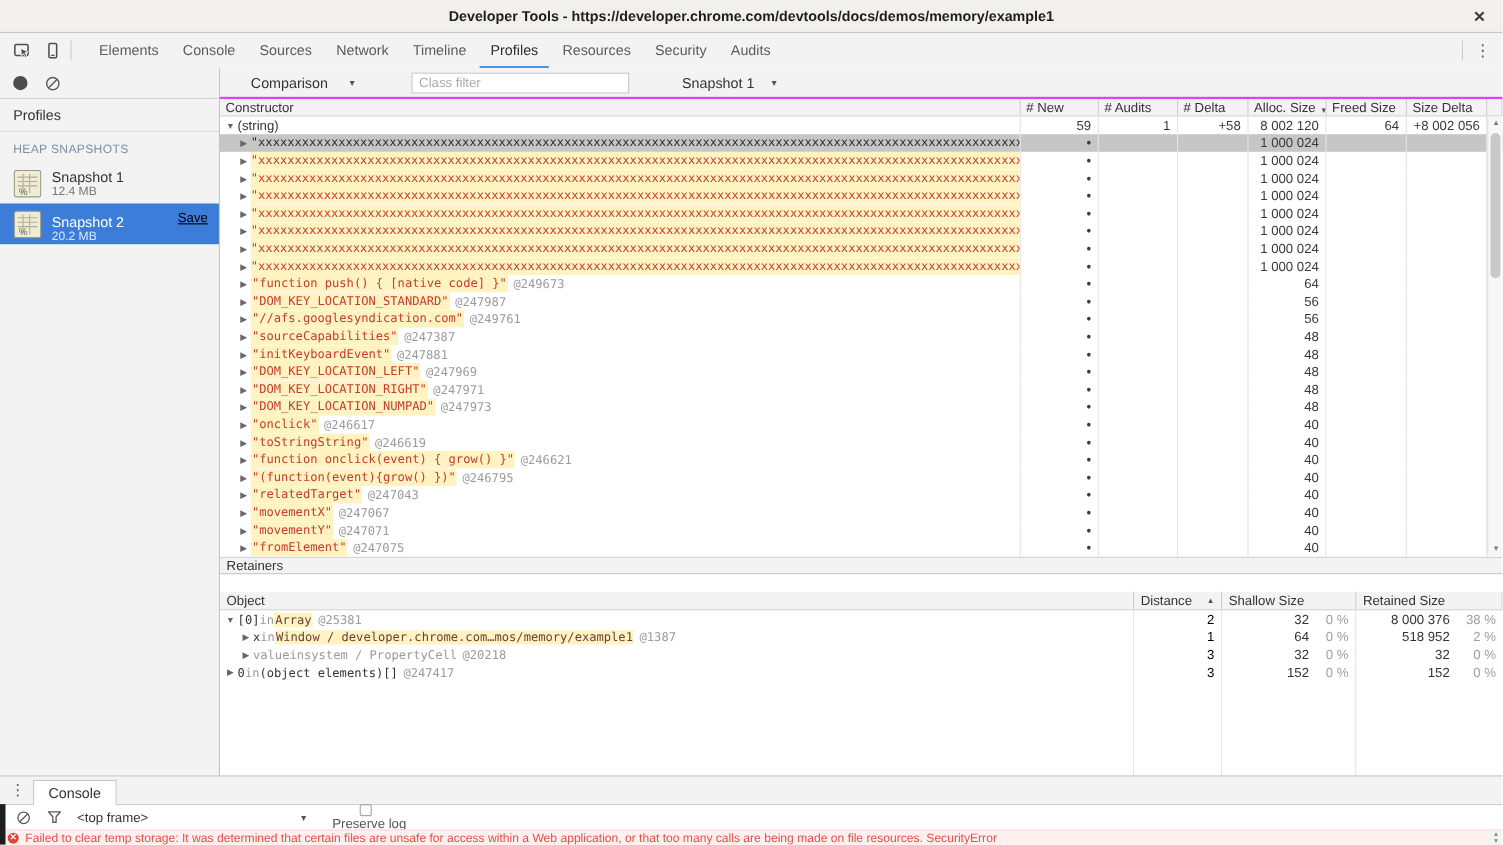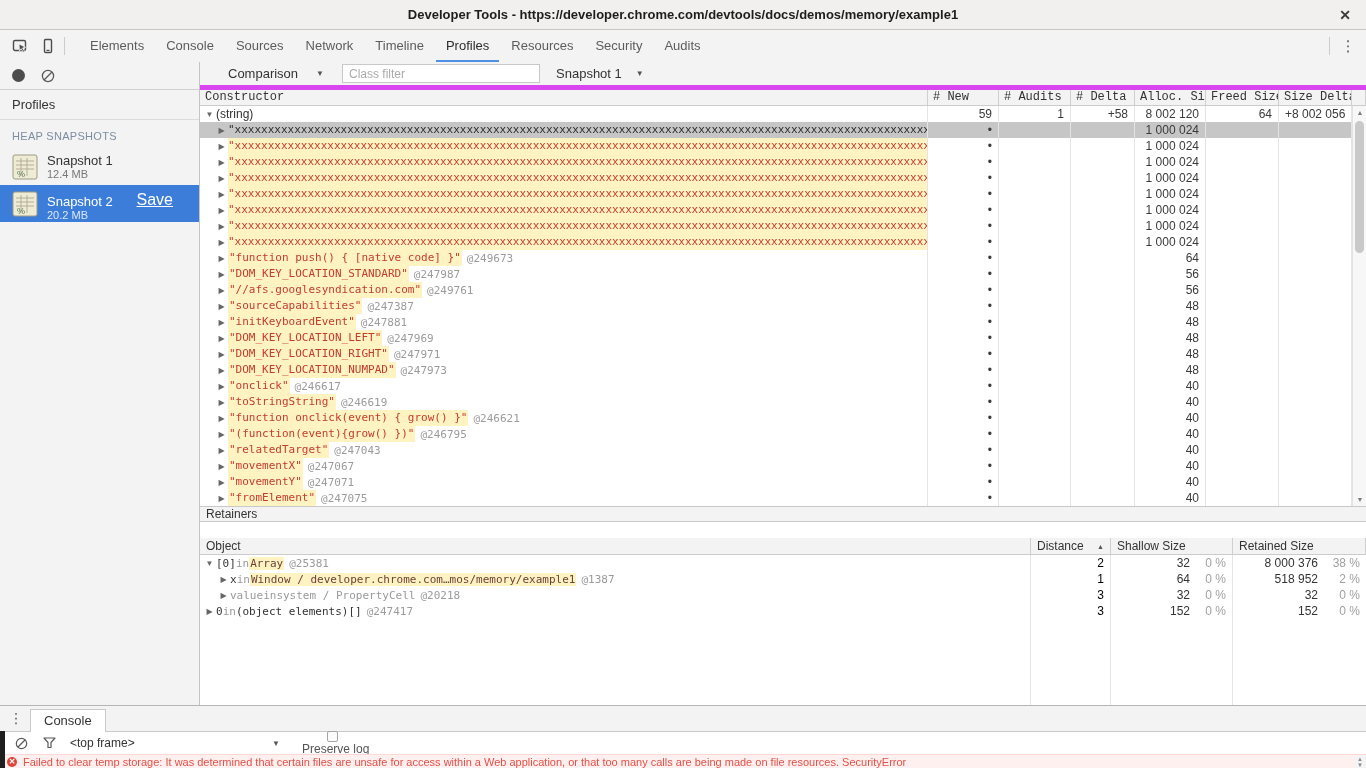--- a/index.html
+++ b/index.html
@@ -39,38 +39,38 @@
   .sb-title { height:30px; display:flex; align-items:center; padding-left:12px;
     font-size:13px; color:#333; border-bottom:1px solid #dcdcdc; }
   .sb-section { padding:10px 12px 6px 12px; font-size:11px; color:#7c8ea0; letter-spacing:.3px; }
   .snap-item { height:37px; display:flex; align-items:center; padding-left:12px; position:relative; cursor:default; }
   .snap-item.selected { background:#3c7dd9; }
   .snap-icon { width:26px; height:26px; margin-right:9px; flex:none; }
   .snap-name { font-size:13px; color:#333; line-height:15px; }
   .snap-size { font-size:11px; color:#777; line-height:12px; }
   .snap-item.selected .snap-name { color:#fff;margin-top:8px; }
   .snap-item.selected .snap-size { color:#dbe7f8; }
-  .save-link { position:absolute; right:26px; top:6px; font-size:16px; color:#ffffff; text-decoration:underline; cursor:pointer; }
+  .save-link { position:absolute; right:10px; top:6px; font-size:12px; color:#000000; text-decoration:underline; cursor:pointer; }
 
   
   .content { flex:1; display:flex; flex-direction:column; background:#fff; min-width:0; }
-  .ht-toolbar { height:28px; background:#f3f3f3; border-bottom:5px solid #d946ef;
-    display:flex; align-items:center; padding-left:28px; }
+  .ht-toolbar { height:28px; background:#f3f3f3; border-bottom:2px solid #d946ef;
+    display:flex; align-items:center; padding-left:28px;gap:32px; }
   .dd { display:flex; align-items:center; font-size:13px; color:#333; cursor:default; }
   .dd .ddarrow { font-size:8px; color:#555; margin-left:18px; }
   .class-filter { margin-left:18px; width:198px; height:19px; border:1px solid #c8c8c8;
     background:#fff; font-size:12px; padding:0 6px; color:#333; font-family:"Liberation Sans",sans-serif; }
   .class-filter::placeholder { color:#aaa; }
   .dd2 { margin-left:16px; }
   .dd2 .ddarrow { margin-left:14px; }
 
   
   .grid-header { height:16px; background:#f3f3f3; border-bottom:1px solid #ccc; display:flex; font-size:12px; color:#333; }
   .gcell { border-right:1px solid #e4e4e4; overflow:hidden; white-space:nowrap; height:100%; }
-  .grid-header .gcell { border-right:1px solid #cfcfcf; display:flex; align-items:flex-start; padding:0 5px;font-family:Liberation Mono, monospace; }
+  .grid-header .gcell { border-right:1px solid #cfcfcf; display:flex; align-items:flex-end; padding:0 5px; }
   .grid-header .gcell .sortmark { margin-left:auto; font-size:7px; color:#555; padding-left:4px; }
   .cap { width:14px; border-right:none; }
   .c0 { width:728px; } .c1 { width:71px; } .c2 { width:72px; } .c3 { width:64px; }
   .c4 { width:71px; } .c5 { width:73px; } .c6 { width:73px; }
   .grid-body { position:relative; height:400px; background:#fff; }
   .grow { display:flex; height:16px; font-size:12px; color:#333; }
   .grow .num { text-align:right; padding:0 6px; line-height:16px; color:#3a3a3a; }
   .namecell { display:flex; align-items:center; }
   .arrow { width:13px; flex:none; font-size:8px; color:#666; text-align:center; }
   .nm { font-family:"DejaVu Sans Mono", monospace; font-size:11px; line-height:16px; white-space:pre; }

